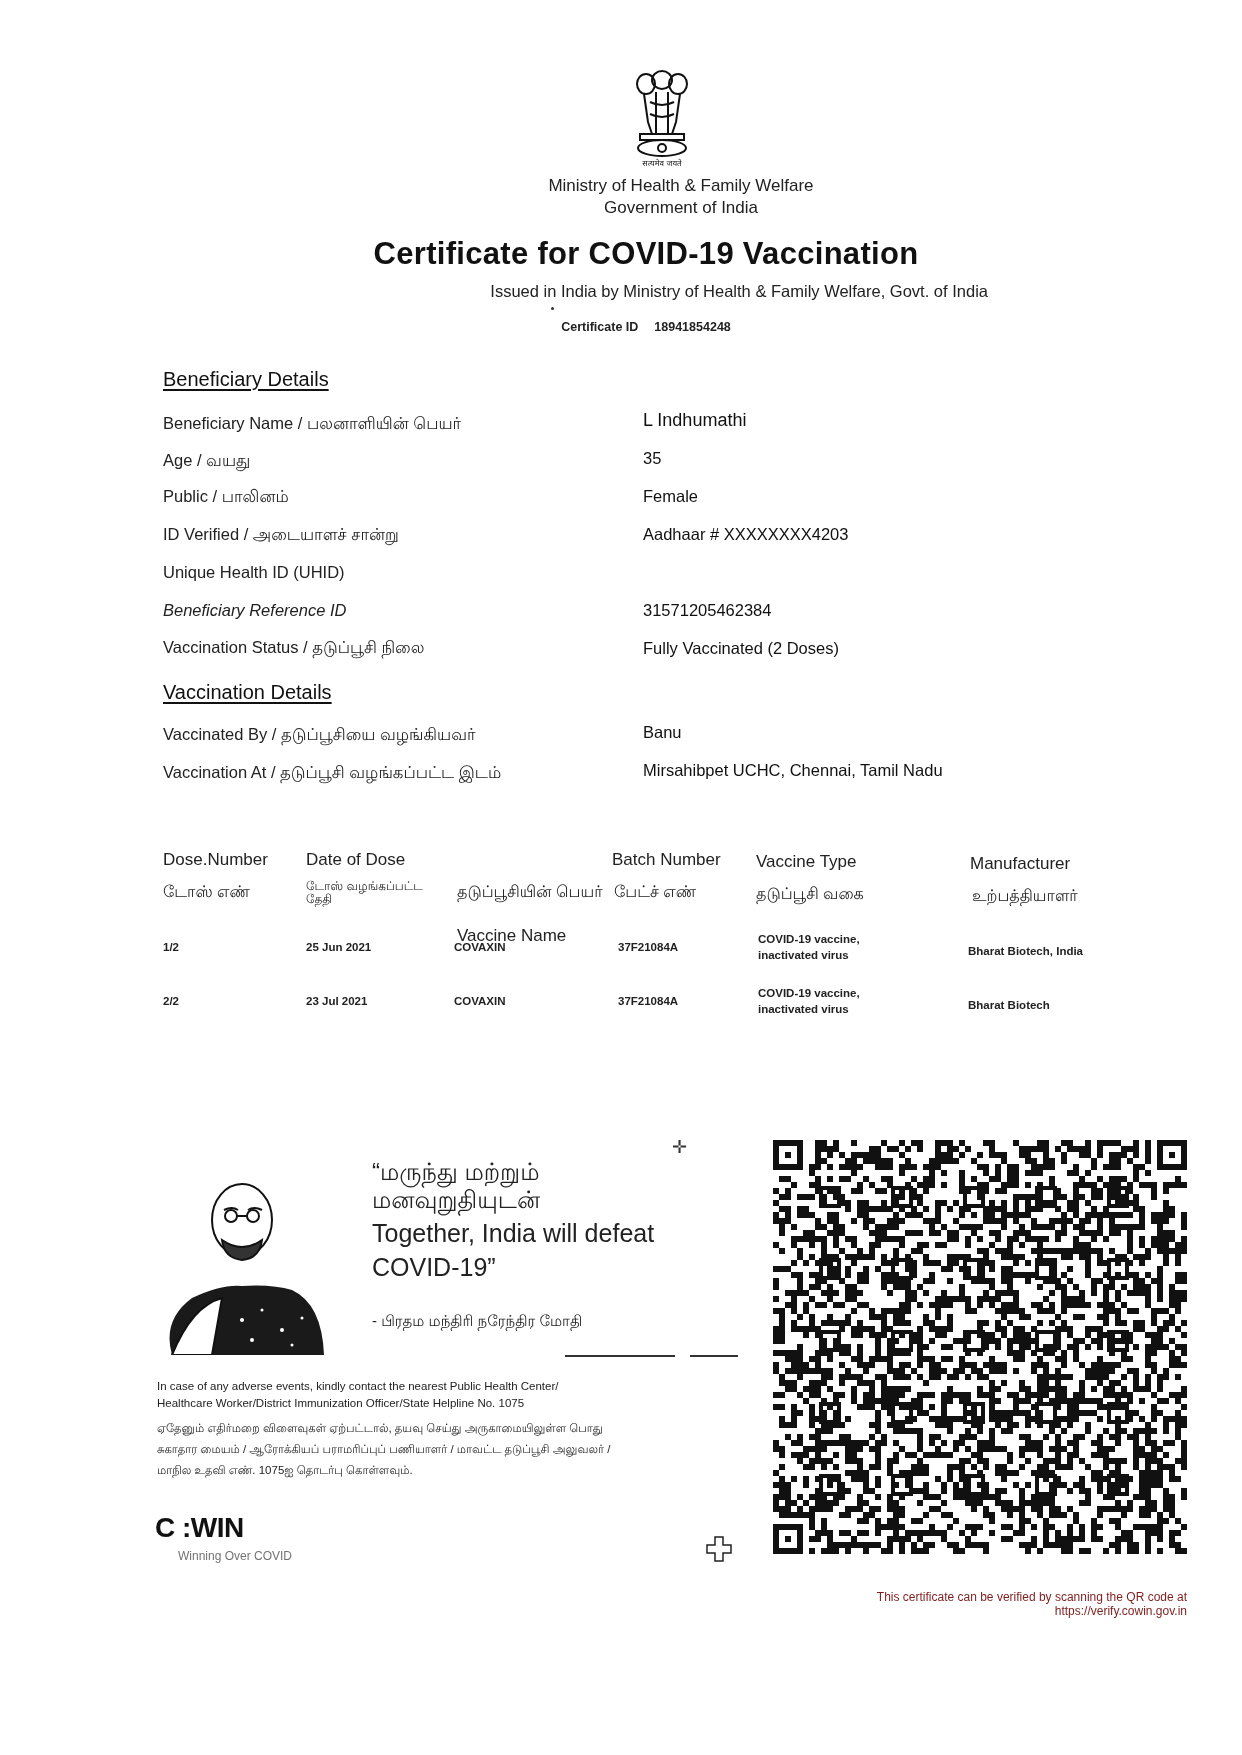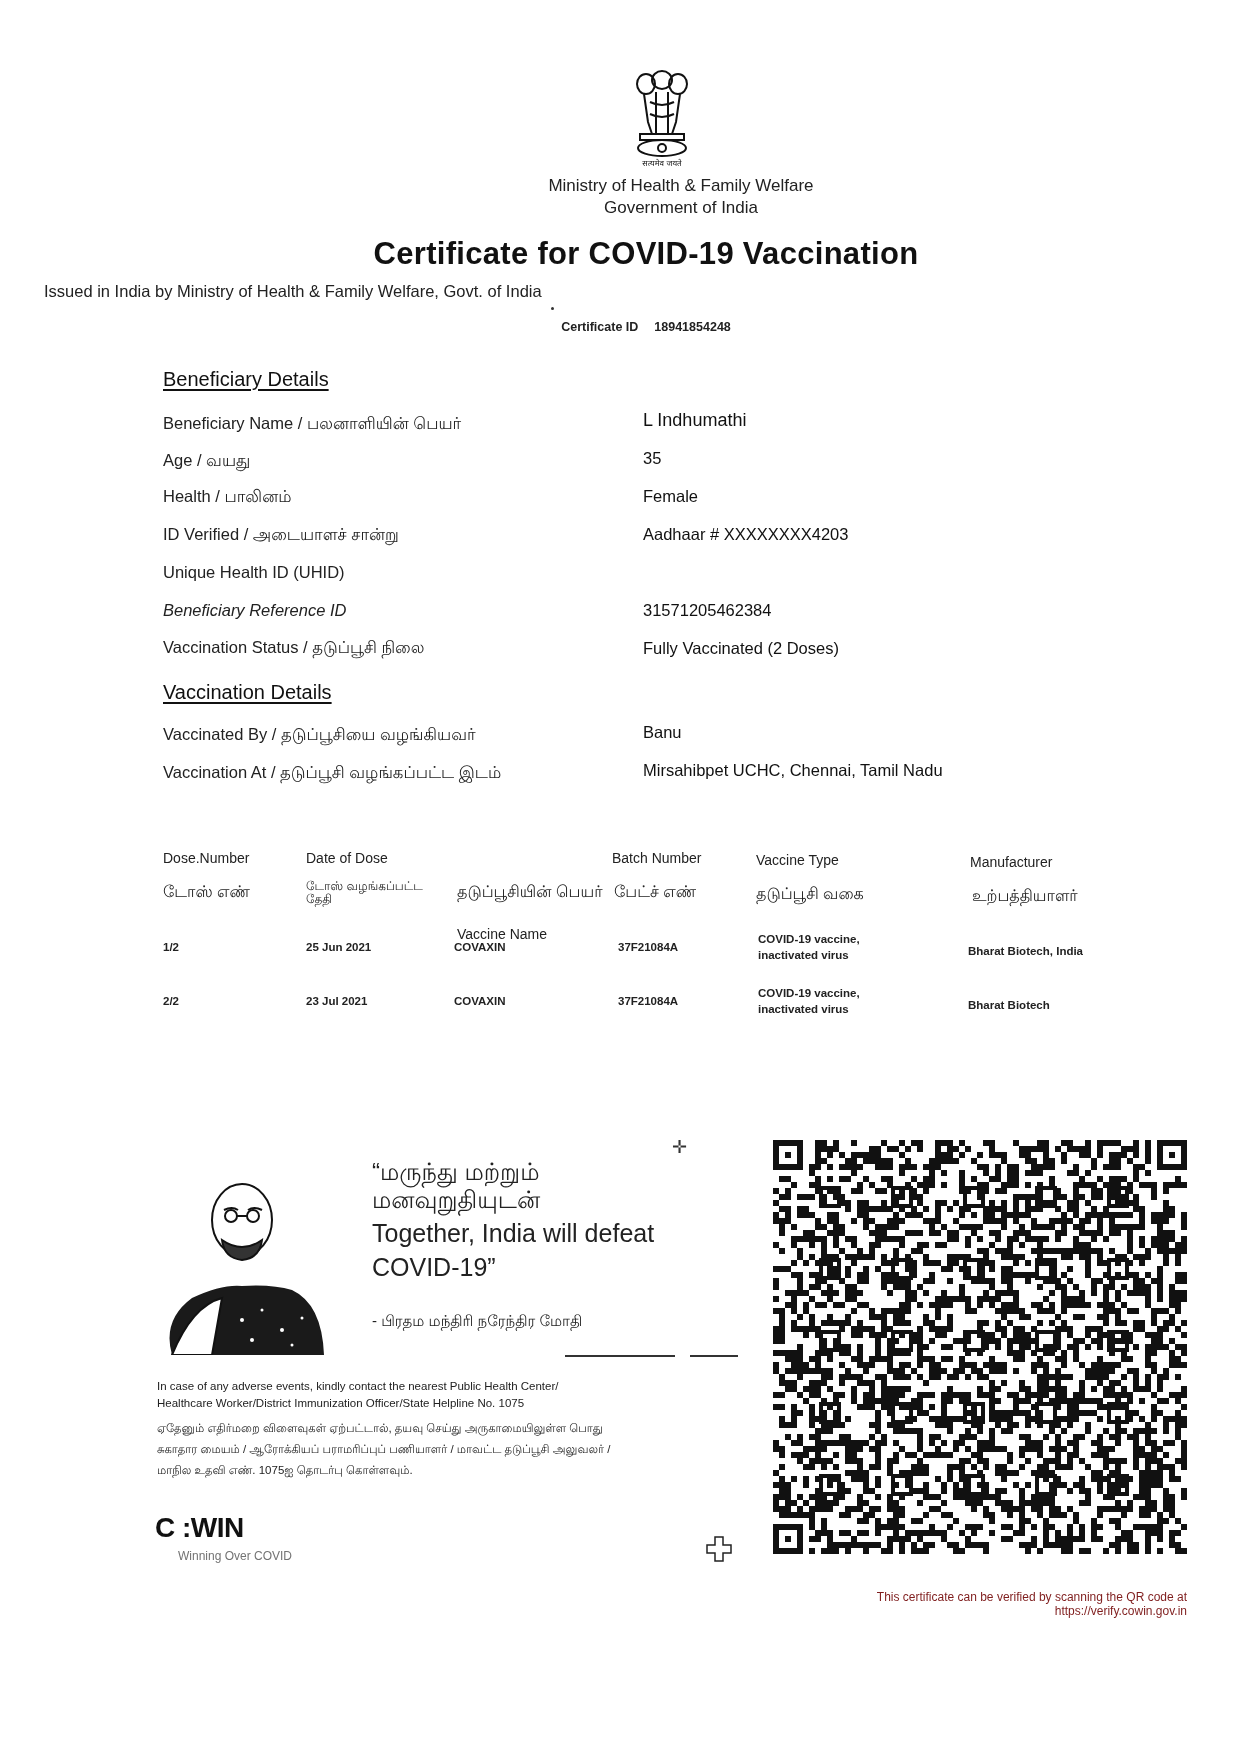--- a/index.html
+++ b/index.html
@@ -11,32 +11,32 @@
       overflow: hidden;
     }
     .abs { position: absolute; }
 
     
     .emblem { left: 630px; top: 62px; width: 64px; height: 108px; }
     .ministry { left: 0; width: 1242px; text-align: center; font-size: 17px; color: #222; }
     .ministry.l1 { top: 176px; left: 60px; }
     .ministry.l2 { top: 198px; left: 60px; }
     .title { left: 0; width: 1242px; text-align: center; top: 236px; font-size: 31px; font-weight: bold; letter-spacing: 0.3px; color: #111; padding-left: 50px; }
-    .issued { left: 0; width: 988px; text-align: left; top: 282px; font-size: 16.5px; color: #222; padding-left: 44px; }
+    .issued { left: 0; width: 988px; text-align: right; top: 282px; font-size: 16.5px; color: #222; padding-left: 44px; }
     .dot { left: 551px; top: 307px; width: 3px; height: 3px; border-radius: 50%; background: #333; }
     .cert-id { left: 0; width: 1242px; top: 320px; text-align: center; font-size: 12.5px; font-weight: bold; color: #222; padding-left: 50px; }
     .cert-id .gap { display: inline-block; width: 16px; }
 
     
     .section-title { font-size: 20px; text-decoration: underline; text-underline-offset: 3px; color: #111; }
     .label { font-size: 16.5px; color: #222; }
     .value { font-size: 16.5px; color: #111; }
 
     
-    .th { font-size: 14px; color: #222; }
+    .th { font-size: 17px; color: #222; }
     .th-ta { font-size: 16px; color: #222; line-height: 15px; }
     .th-ta.small { font-size: 12px; line-height: 13px; }
     .td { font-size: 11.5px; font-weight: bold; color: #222; line-height: 15px; }
 
     
     .portrait { left: 152px; top: 1180px; width: 185px; height: 175px; }
     .quote { left: 372px; font-size: 24px; color: #222; line-height: 27px; }
     .quote.en { font-size: 25px; }
     .pm { left: 372px; top: 1312px; font-size: 15px; color: #222; }
     .dash-line { height: 2px; background: #333; }
@@ -75,21 +75,21 @@
 </div>
 
 <div class="abs section-title" style="left:163px; top:368px;">Beneficiary Details</div>
 
 <div class="abs label" style="left:163px; top:414px;">Beneficiary Name / பலனாளியின் பெயர்</div>
 <div class="abs value" style="left:643px; top:410px; font-size:18px;">L Indhumathi</div>
 
 <div class="abs label" style="left:163px; top:451px;">Age / வயது</div>
 <div class="abs value" style="left:643px; top:449px;">35</div>
 
-<div class="abs label" style="left:163px; top:487px;">Health / பாலினம்</div>
+<div class="abs label" style="left:163px; top:487px;">Public / பாலினம்</div>
 <div class="abs value" style="left:643px; top:487px;">Female</div>
 
 <div class="abs label" style="left:163px; top:525px;">ID Verified / அடையாளச் சான்று</div>
 <div class="abs value" style="left:643px; top:525px;">Aadhaar # XXXXXXXX4203</div>
 
 <div class="abs label" style="left:163px; top:563px;">Unique Health ID (UHID)</div>
 <div class="abs value" style="left:643px; top:563px;"></div>
 
 <div class="abs label" style="left:163px; top:601px;font-style:italic;">Beneficiary Reference ID</div>
 <div class="abs value" style="left:643px; top:601px;">31571205462384</div>

